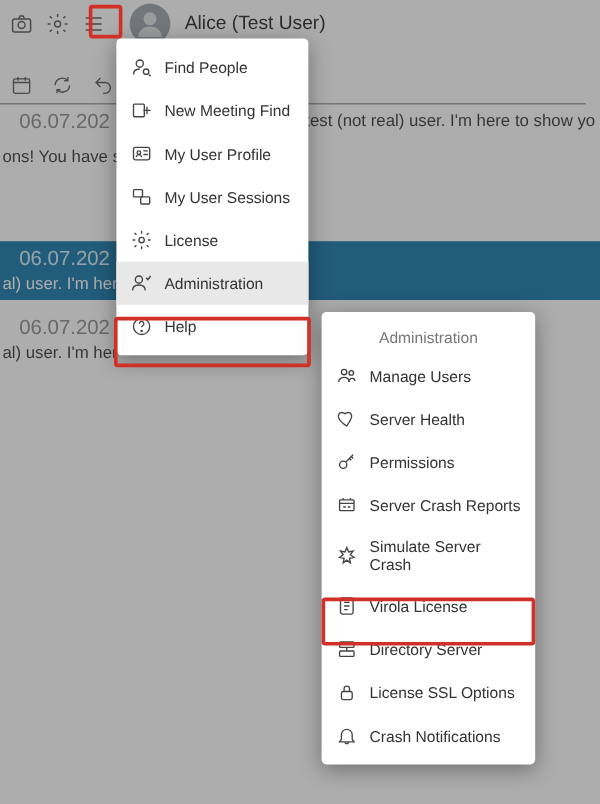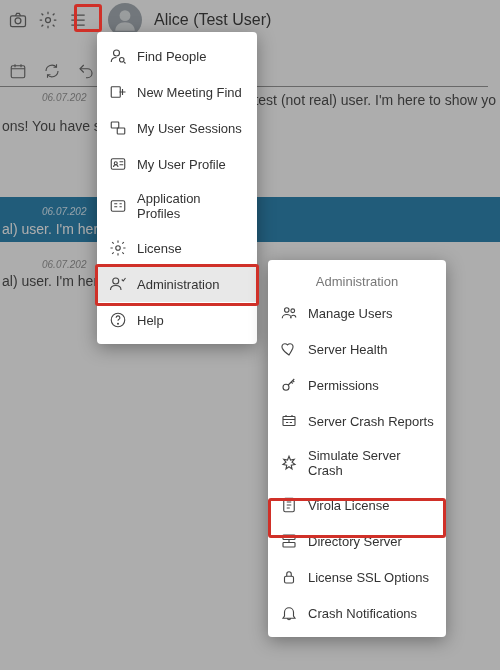--- a/index.html
+++ b/index.html
@@ -9,21 +9,21 @@
   .icon-btn { width: 24px; height: 24px; display: flex; align-items: center; justify-content: center; color: #555; border-radius: 3px; }
   .icon-btn svg { width: 20px; height: 20px; stroke: #555; fill: none; stroke-width: 1.5; }
   .avatar { width: 34px; height: 34px; border-radius: 50%; background: #9aa3ab; margin-left: 12px; display:flex; align-items:center; justify-content:center;}
   .avatar svg{width:26px;height:26px;fill:#dfe3e6;}
   .username { font-size: 16px; color: #222; margin-left: 6px; }
   .second-toolbar { position: absolute; left: 0; top: 56px; height: 30px; display: flex; align-items: center; padding: 0 6px; gap: 10px; }
   .second-toolbar .icon-btn svg{width:18px;height:18px;}
   .chat-area { position: absolute; left: 0; top: 86px; right: 0; bottom: 0; }
   .chat-area .divider { border-top: 1px solid #888; margin: 0 12px 0 0; }
   .msg { font-size: 14px; color: #333; padding: 4px 8px; line-height: 1.3; }
-  .msg .date { color: #888; font-size: 10px; padding-left: 42px; font-style: italic; }
+  .msg .date { color: #888; font-size: 17px; padding-left: 16px; }
   .msg-row { padding: 4px 0; }
   .msg-sel { background: #0f74a8; color: #fff; }
   .msg-sel .date { color: #d7eefb; }
 
   .menu { position: absolute; background: #fff; border-radius: 4px; box-shadow: 0 4px 18px rgba(0,0,0,0.35); z-index: 10; padding: 6px 0; }
   .main-menu { left: 97px; top: 32px; width: 160px; }
   .menu-item { display: flex; align-items: center; gap: 10px; padding: 9px 12px; font-size: 13px; color: #333; cursor: pointer; position: relative; }
   .menu-item.active { background: #e8e8e8; }
   .menu-item svg { width: 18px; height: 18px; stroke: #444; fill: none; stroke-width: 1.5; flex-shrink: 0; }
   .submenu { left: 268px; top: 260px; width: 178px; }
@@ -126,39 +126,32 @@
   </div>
   <div class="menu-item">
     <svg viewBox="0 0 24 24">
         <rect x="3" y="5" width="12" height="14" rx="1"></rect>
         <path d="M18 8v8M14 12h8"></path>
       </svg>
     <span>New Meeting Find</span>
   </div>
   <div class="menu-item">
     <svg viewBox="0 0 24 24">
-        <rect x="3" y="4" width="10" height="8" rx="1"></rect>
-        <rect x="11" y="12" width="10" height="8" rx="1"></rect>
-      </svg>
-    <span>My User Sessions</span>
-  </div>
-  <div class="menu-item">
-    <svg viewBox="0 0 24 24">
         <rect x="3" y="5" width="18" height="14" rx="2"></rect>
         <circle cx="9" cy="11" r="2"></circle>
         <path d="M6 16c0-2 2-3 3-3s3 1 3 3M14 9h5M14 13h5"></path>
       </svg>
     <span>My User Profile</span>
   </div>
   <div class="menu-item">
     <svg viewBox="0 0 24 24">
-        <rect x="3" y="5" width="18" height="14" rx="2"></rect>
-        <path d="M7 9h4M7 13h4M14 9h3M14 13h3"></path>
-      </svg>
-    <span>Application Profiles</span>
+        <rect x="3" y="4" width="10" height="8" rx="1"></rect>
+        <rect x="11" y="12" width="10" height="8" rx="1"></rect>
+      </svg>
+    <span>My User Sessions</span>
   </div>
   <div class="menu-item">
     <svg viewBox="0 0 24 24">
         <circle cx="12" cy="12" r="3"></circle>
         <path d="M12 2v3M12 19v3M4.2 4.2l2.1 2.1M17.7 17.7l2.1 2.1M2 12h3M19 12h3M4.2 19.8l2.1-2.1M17.7 6.3l2.1-2.1"></path>
       </svg>
     <span>License</span>
   </div>
   <div class="menu-item active">
     <svg viewBox="0 0 24 24">

